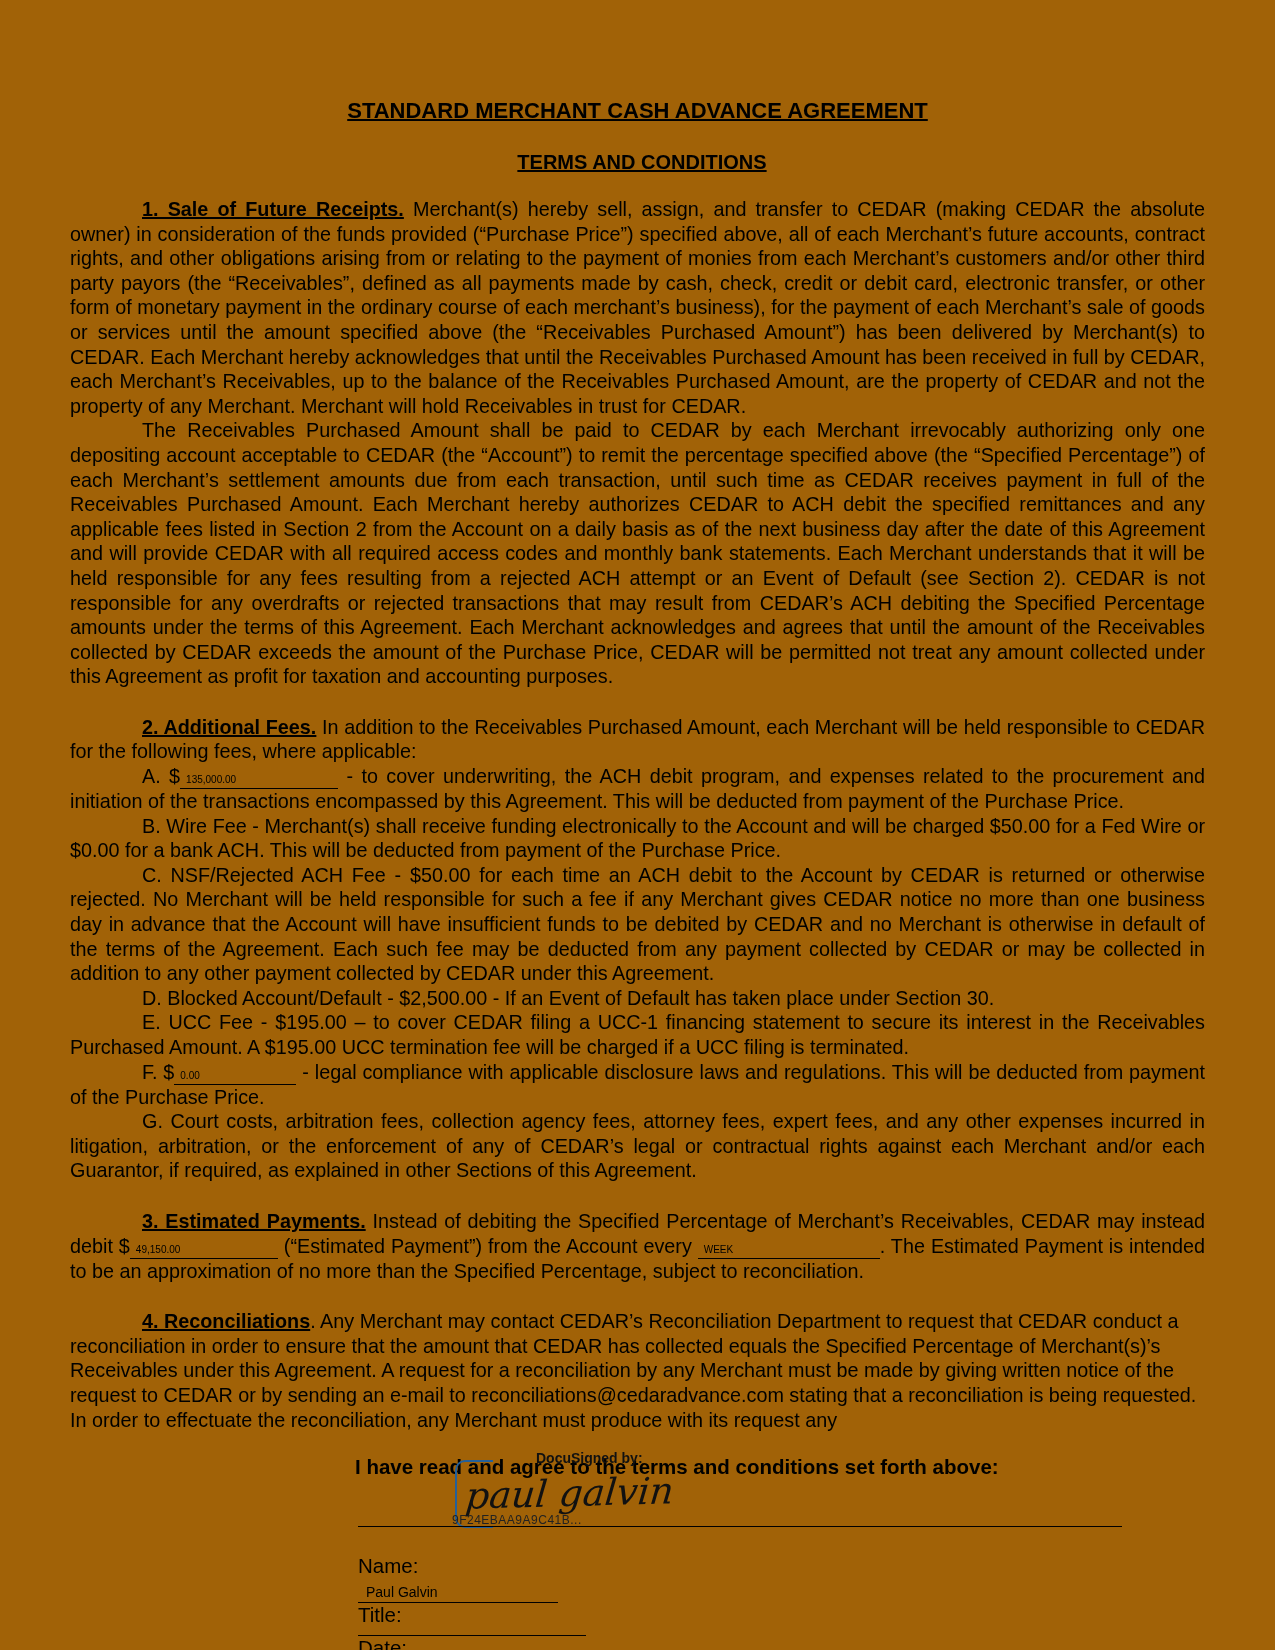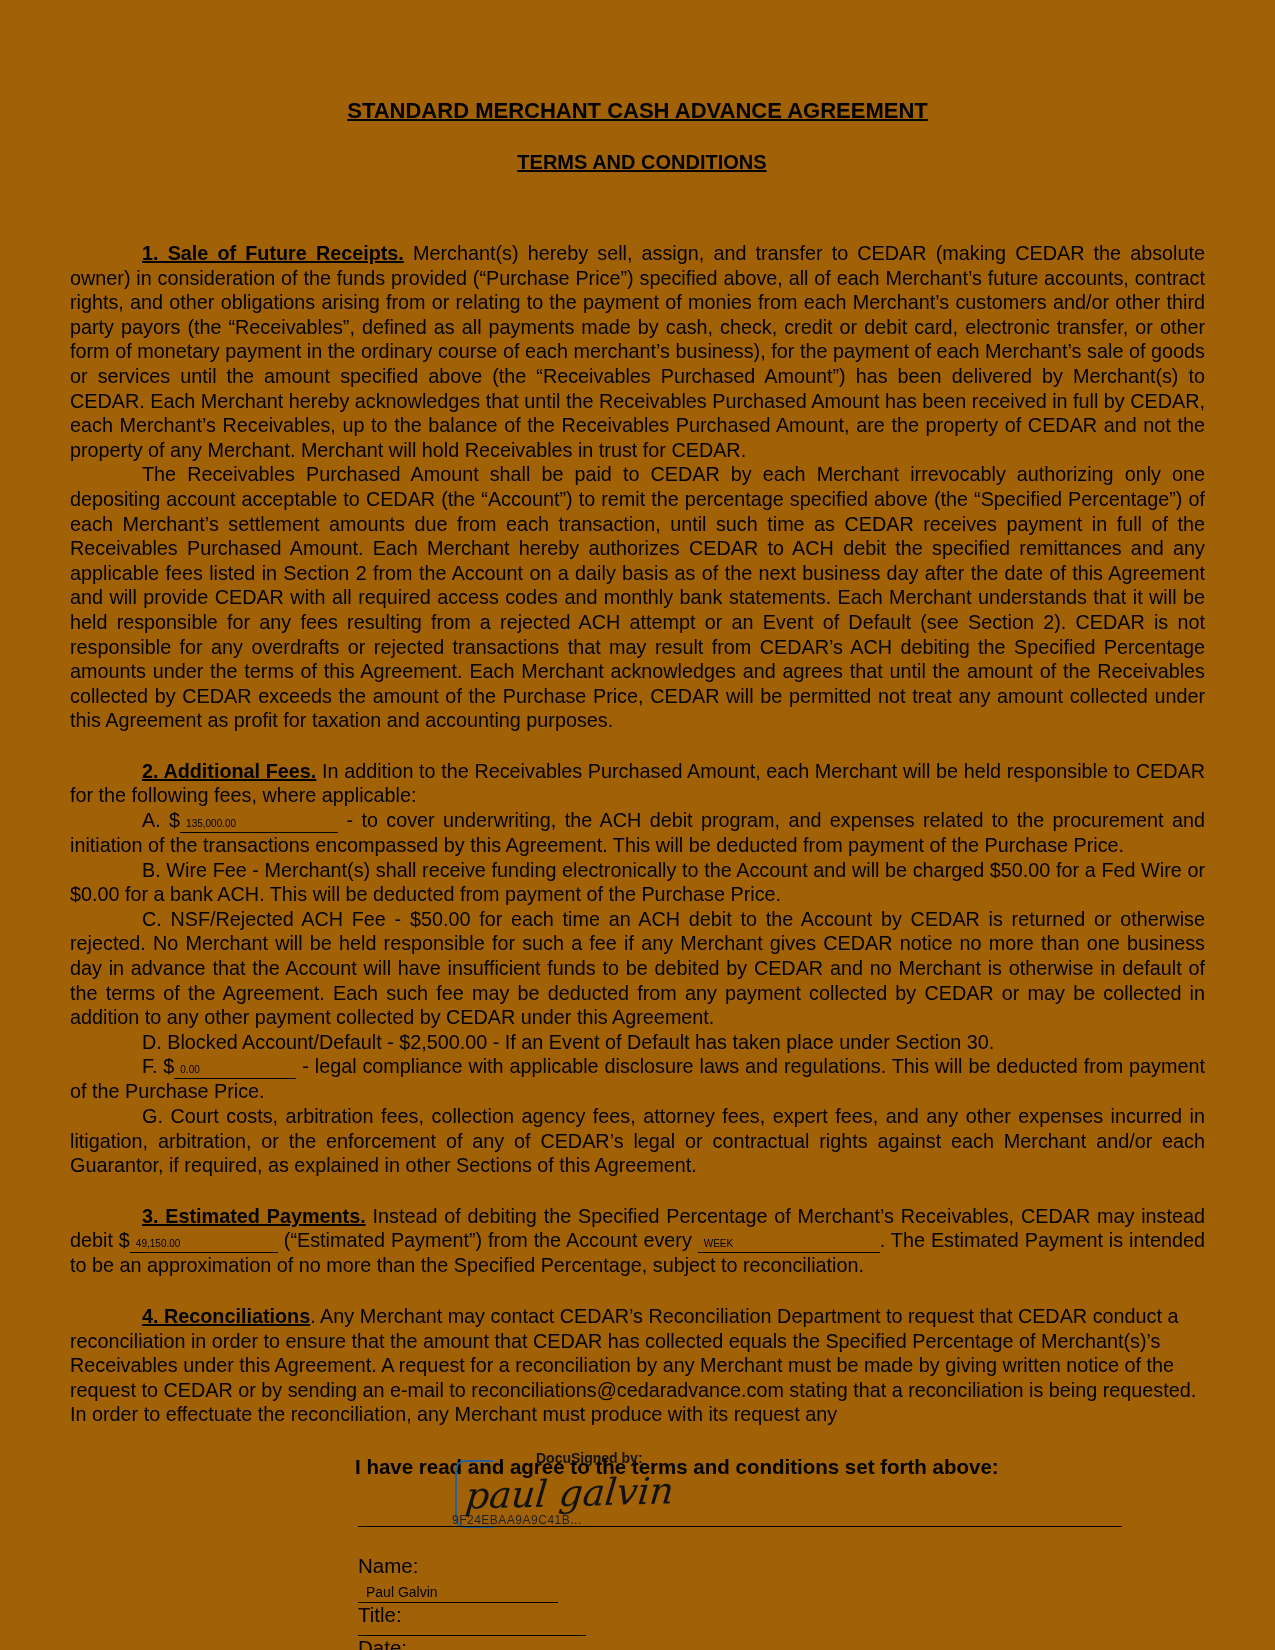--- a/index.html
+++ b/index.html
@@ -18,21 +18,21 @@
     text-decoration: underline; text-decoration-thickness: 2px;
   }
   .doc-subtitle {
     position: absolute; top: 151px; left: 9px; right: 0;
     text-align: center; font-size: 20px; font-weight: bold;
     text-decoration: underline; text-decoration-thickness: 2px;
   }
   .body-area {
     position: absolute; top: 197px; left: 70px; width: 1135px;
     max-height: 1256px; overflow: hidden;
-    font-size: 19.8px; line-height: 24.6px; margin-top: 44px;
+    font-size: 19.8px; line-height: 24.6px;
   }
   .para { text-align: justify; }
   .para.left { text-align: left; }
   .para.ind { text-indent: 72px; }
   .para.gap { margin-top: 26px; }
   .shead { font-weight: bold; text-decoration: underline; text-decoration-thickness: 2px; text-align: right; }
   .fill {
     display: inline-block;
     border-bottom: 1.6px solid #000;
     font-size: 10px; line-height: 15px;
@@ -96,20 +96,21 @@
   <div class="doc-subtitle">TERMS AND CONDITIONS</div>
 
   <div class="body-area">
       <div class="para ind"><span class="shead">1. Sale of Future Receipts.</span><span> Merchant(s) hereby sell, assign, and transfer to CEDAR (making CEDAR the absolute owner) in consideration of the funds provided (“Purchase Price”) specified above, all of each Merchant’s future accounts, contract rights, and other obligations arising from or relating to the payment of monies from each Merchant’s customers and/or other third party payors (the “Receivables”, defined as all payments made by cash, check, credit or debit card, electronic transfer, or other form of monetary payment in the ordinary course of each merchant’s business), for the payment of each Merchant’s sale of goods or services until the amount specified above (the “Receivables Purchased Amount”) has been delivered by Merchant(s) to CEDAR. Each Merchant hereby acknowledges that until the Receivables Purchased Amount has been received in full by CEDAR, each Merchant’s Receivables, up to the balance of the Receivables Purchased Amount, are the property of CEDAR and not the property of any Merchant.  Merchant will hold Receivables in trust for CEDAR.</span></div>
       <div class="para ind"><span>The Receivables Purchased Amount shall be paid to CEDAR by each Merchant irrevocably authorizing only one depositing account acceptable to CEDAR (the “Account”) to remit the percentage specified above (the “Specified Percentage”) of each Merchant’s settlement amounts due from each transaction, until such time as CEDAR receives payment in full of the Receivables Purchased Amount. Each Merchant hereby authorizes CEDAR to ACH debit the specified remittances and any applicable fees listed in Section 2 from the Account on a daily basis as of the next business day after the date of this Agreement and will provide CEDAR with all required access codes and monthly bank statements. Each Merchant understands that it will be held responsible for any fees resulting from a rejected ACH attempt or an Event of Default (see Section 2). CEDAR is not responsible for any overdrafts or rejected transactions that may result from CEDAR’s ACH debiting the Specified Percentage amounts under the terms of this Agreement. Each Merchant acknowledges and agrees that until the amount of the Receivables collected by CEDAR exceeds the amount of the Purchase Price, CEDAR will be permitted not treat any amount collected under this Agreement as profit for taxation and accounting purposes.</span></div>
       <div class="para ind gap"><span class="shead">2. Additional Fees.</span><span> In addition to the Receivables Purchased Amount, each Merchant will be held responsible to CEDAR for the following fees, where applicable:</span></div>
       <div class="para ind"><span>A. $</span><span class="fill" style="min-width: 148px;">135,000.00</span><span> - to cover underwriting, the ACH debit program, and expenses related to the procurement and initiation of the transactions encompassed by this Agreement. This will be deducted from payment of the Purchase Price.</span></div>
       <div class="para ind"><span>B. Wire Fee - Merchant(s) shall receive funding electronically to the Account and will be charged $50.00 for a Fed Wire or $0.00 for a bank ACH. This will be deducted from payment of the Purchase Price.</span></div>
       <div class="para ind"><span>C. NSF/Rejected ACH Fee - $50.00 for each time an ACH debit to the Account by CEDAR is returned or otherwise rejected. No Merchant will be held responsible for such a fee if any Merchant gives CEDAR notice no more than one business day in advance that the Account will have insufficient funds to be debited by CEDAR and no Merchant is otherwise in default of the terms of the Agreement. Each such fee may be deducted from any payment collected by CEDAR or may be collected in addition to any other payment collected by CEDAR under this Agreement.</span></div>
       <div class="para ind"><span>D. Blocked Account/Default - $2,500.00 - If an Event of Default has taken place under Section 30.</span></div>
+      <div class="para ind"><span>E. UCC Fee - $195.00 – to cover CEDAR filing a UCC-1 financing statement to secure its interest in the Receivables Purchased Amount. A $195.00 UCC termination fee will be charged if a UCC filing is terminated.</span></div>
       <div class="para ind"><span>F. $</span><span class="fill" style="min-width: 112px;">0.00</span><span> - legal compliance with applicable disclosure laws and regulations. This will be deducted from payment of the Purchase Price.</span></div>
       <div class="para ind"><span>G. Court costs, arbitration fees, collection agency fees, attorney fees, expert fees, and any other expenses incurred in litigation, arbitration, or the enforcement of any of CEDAR’s legal or contractual rights against each Merchant and/or each Guarantor, if required, as explained in other Sections of this Agreement.</span></div>
       <div class="para ind gap"><span class="shead">3. Estimated Payments.</span><span> Instead of debiting the Specified Percentage of Merchant’s Receivables, CEDAR may instead debit $</span><span class="fill" style="min-width: 138px;">49,150.00</span><span> (“Estimated Payment”) from the Account every </span><span class="fill" style="min-width: 172px;">WEEK</span><span>. The Estimated Payment is intended to be an approximation of no more than the Specified Percentage, subject to reconciliation.</span></div>
       <div class="para left ind gap"><span class="shead">4. Reconciliations</span><span>. Any Merchant may contact CEDAR’s Reconciliation Department to request that CEDAR conduct a reconciliation in order to ensure that the amount that CEDAR has collected equals the Specified Percentage of Merchant(s)’s Receivables under this Agreement. A request for a reconciliation by any Merchant must be made by giving written notice of the request to CEDAR or by sending an e-mail to reconciliations@cedaradvance.com stating that a reconciliation is being requested. In order to effectuate the reconciliation, any Merchant must produce with its request any</span></div>
     </div>
 
   <div class="sig-statement">I have read and agree to the terms and conditions set forth above:</div>
   <div class="ds-bracket" style="border-left-color: rgb(36, 96, 154); border-top-color: rgb(36, 96, 154); border-bottom-color: rgb(36, 96, 154);"></div>
   <div class="ds-label">DocuSigned by:</div>
   <div class="sig-script">paul galvin</div>

